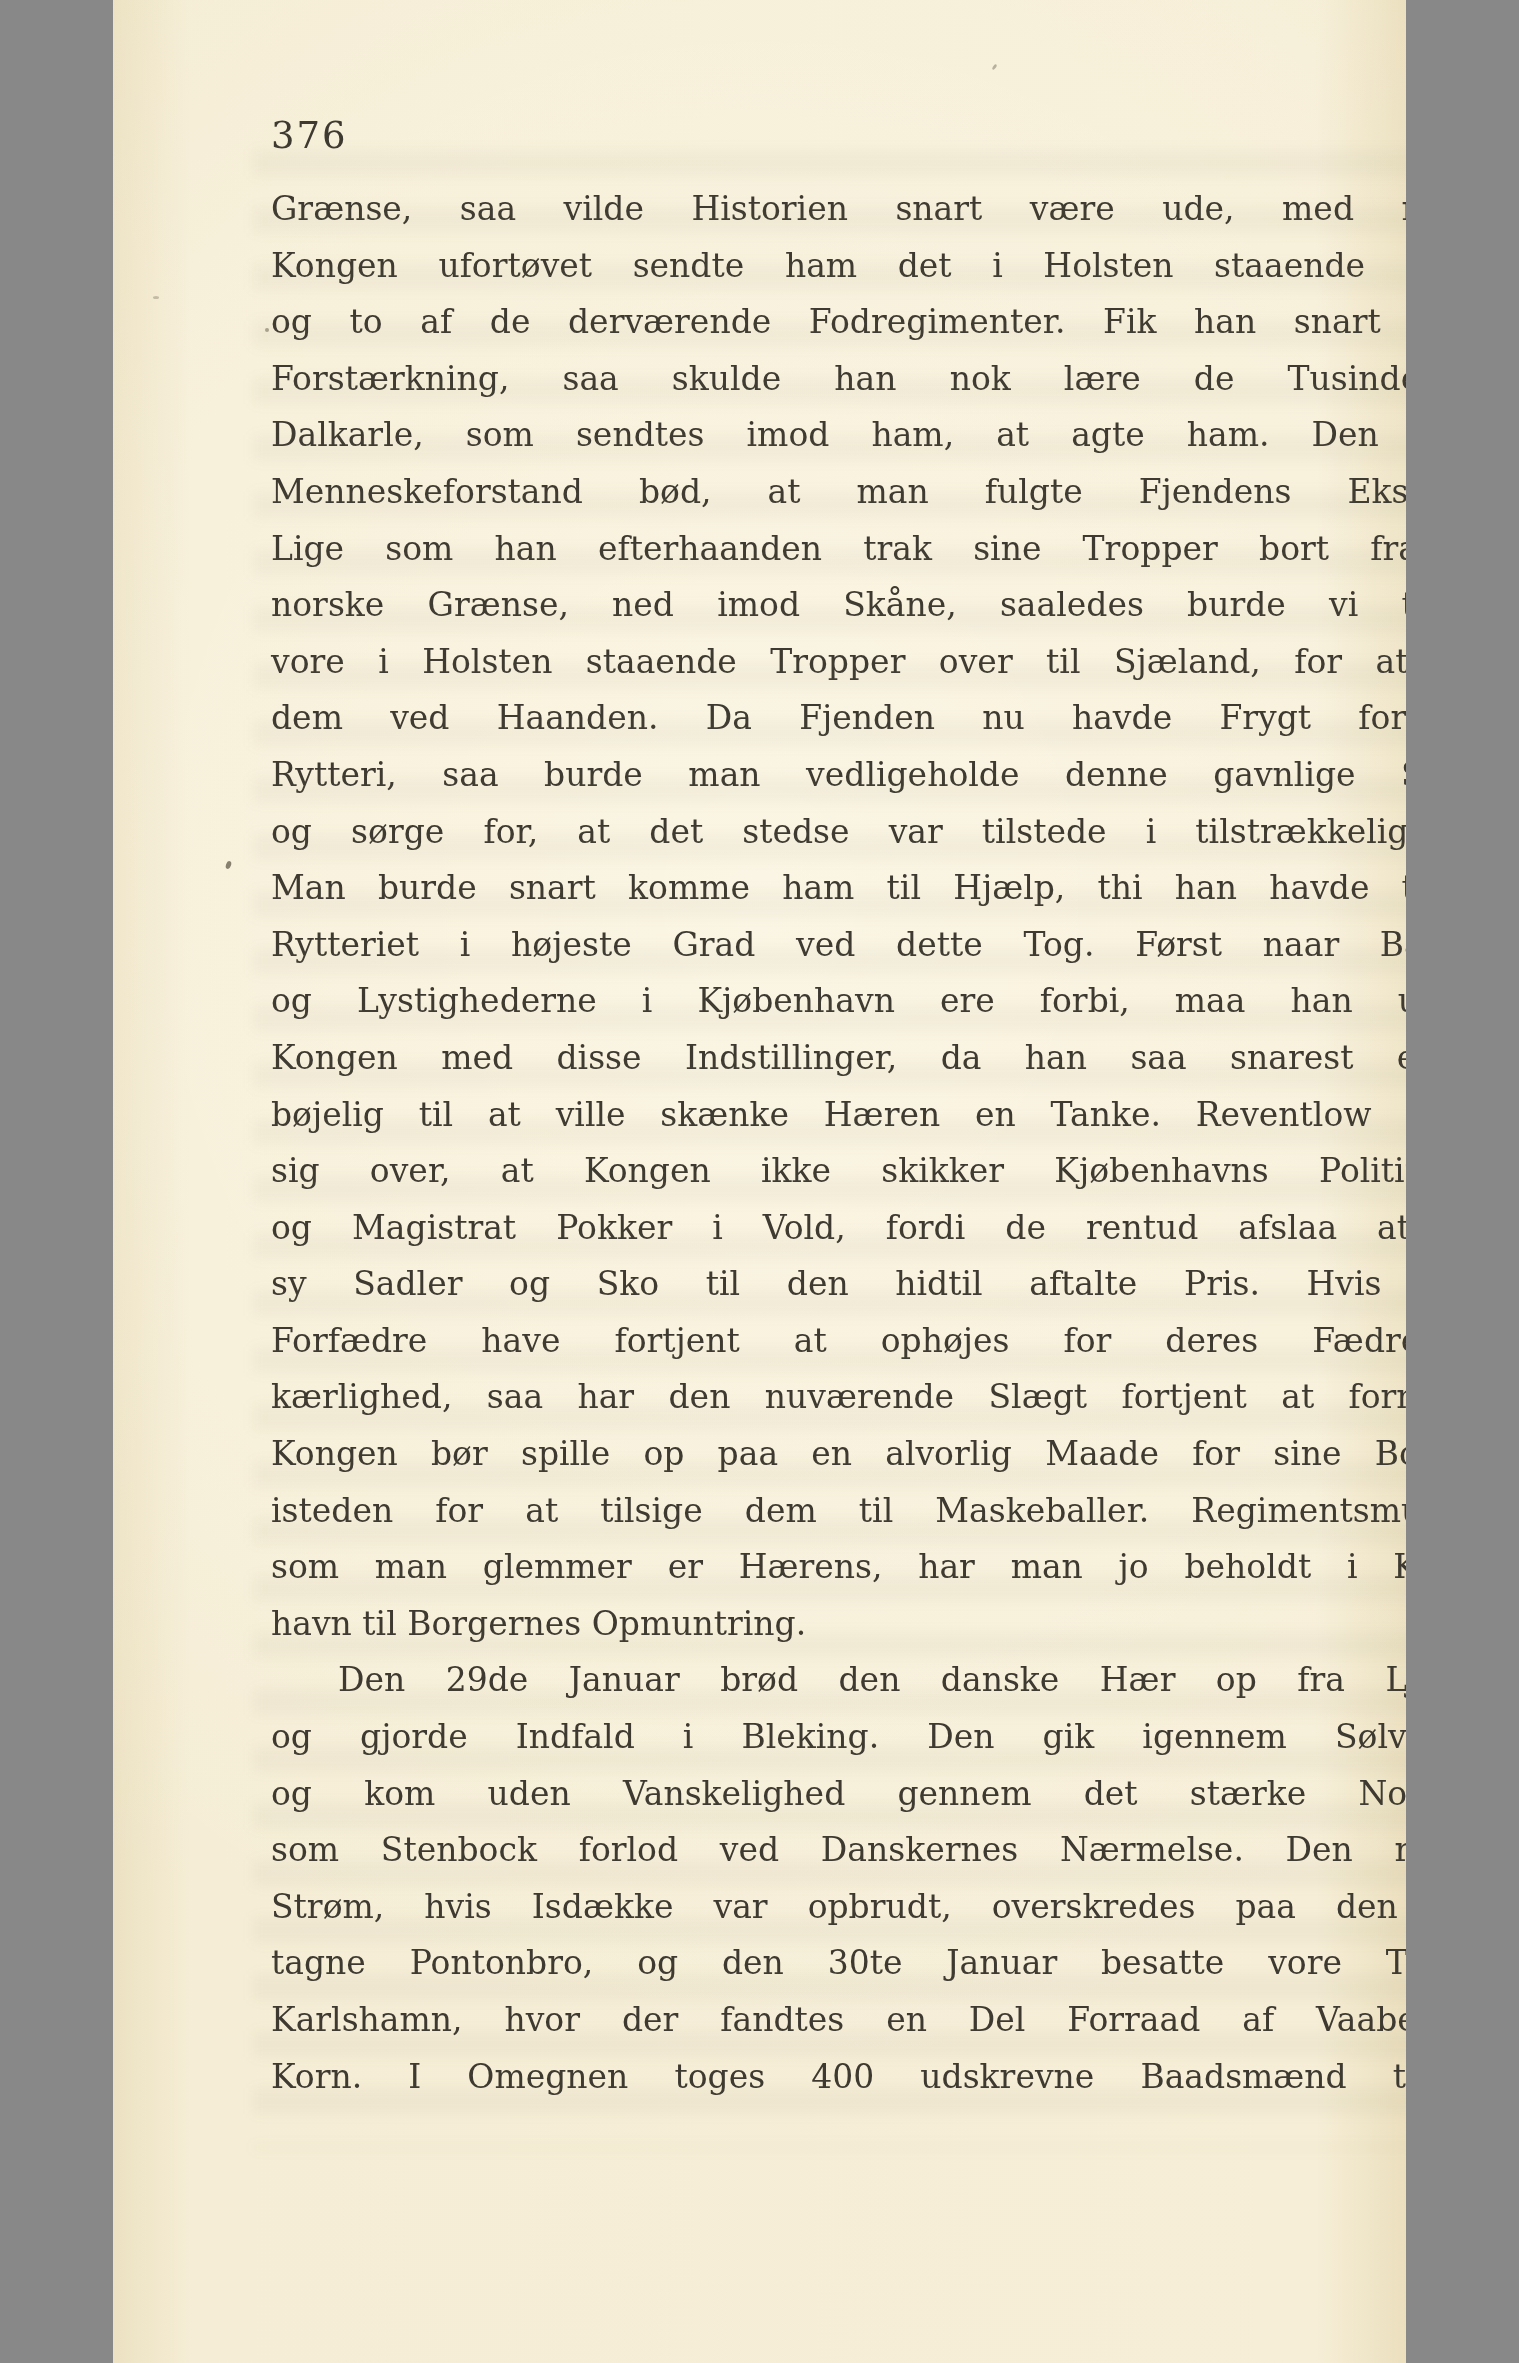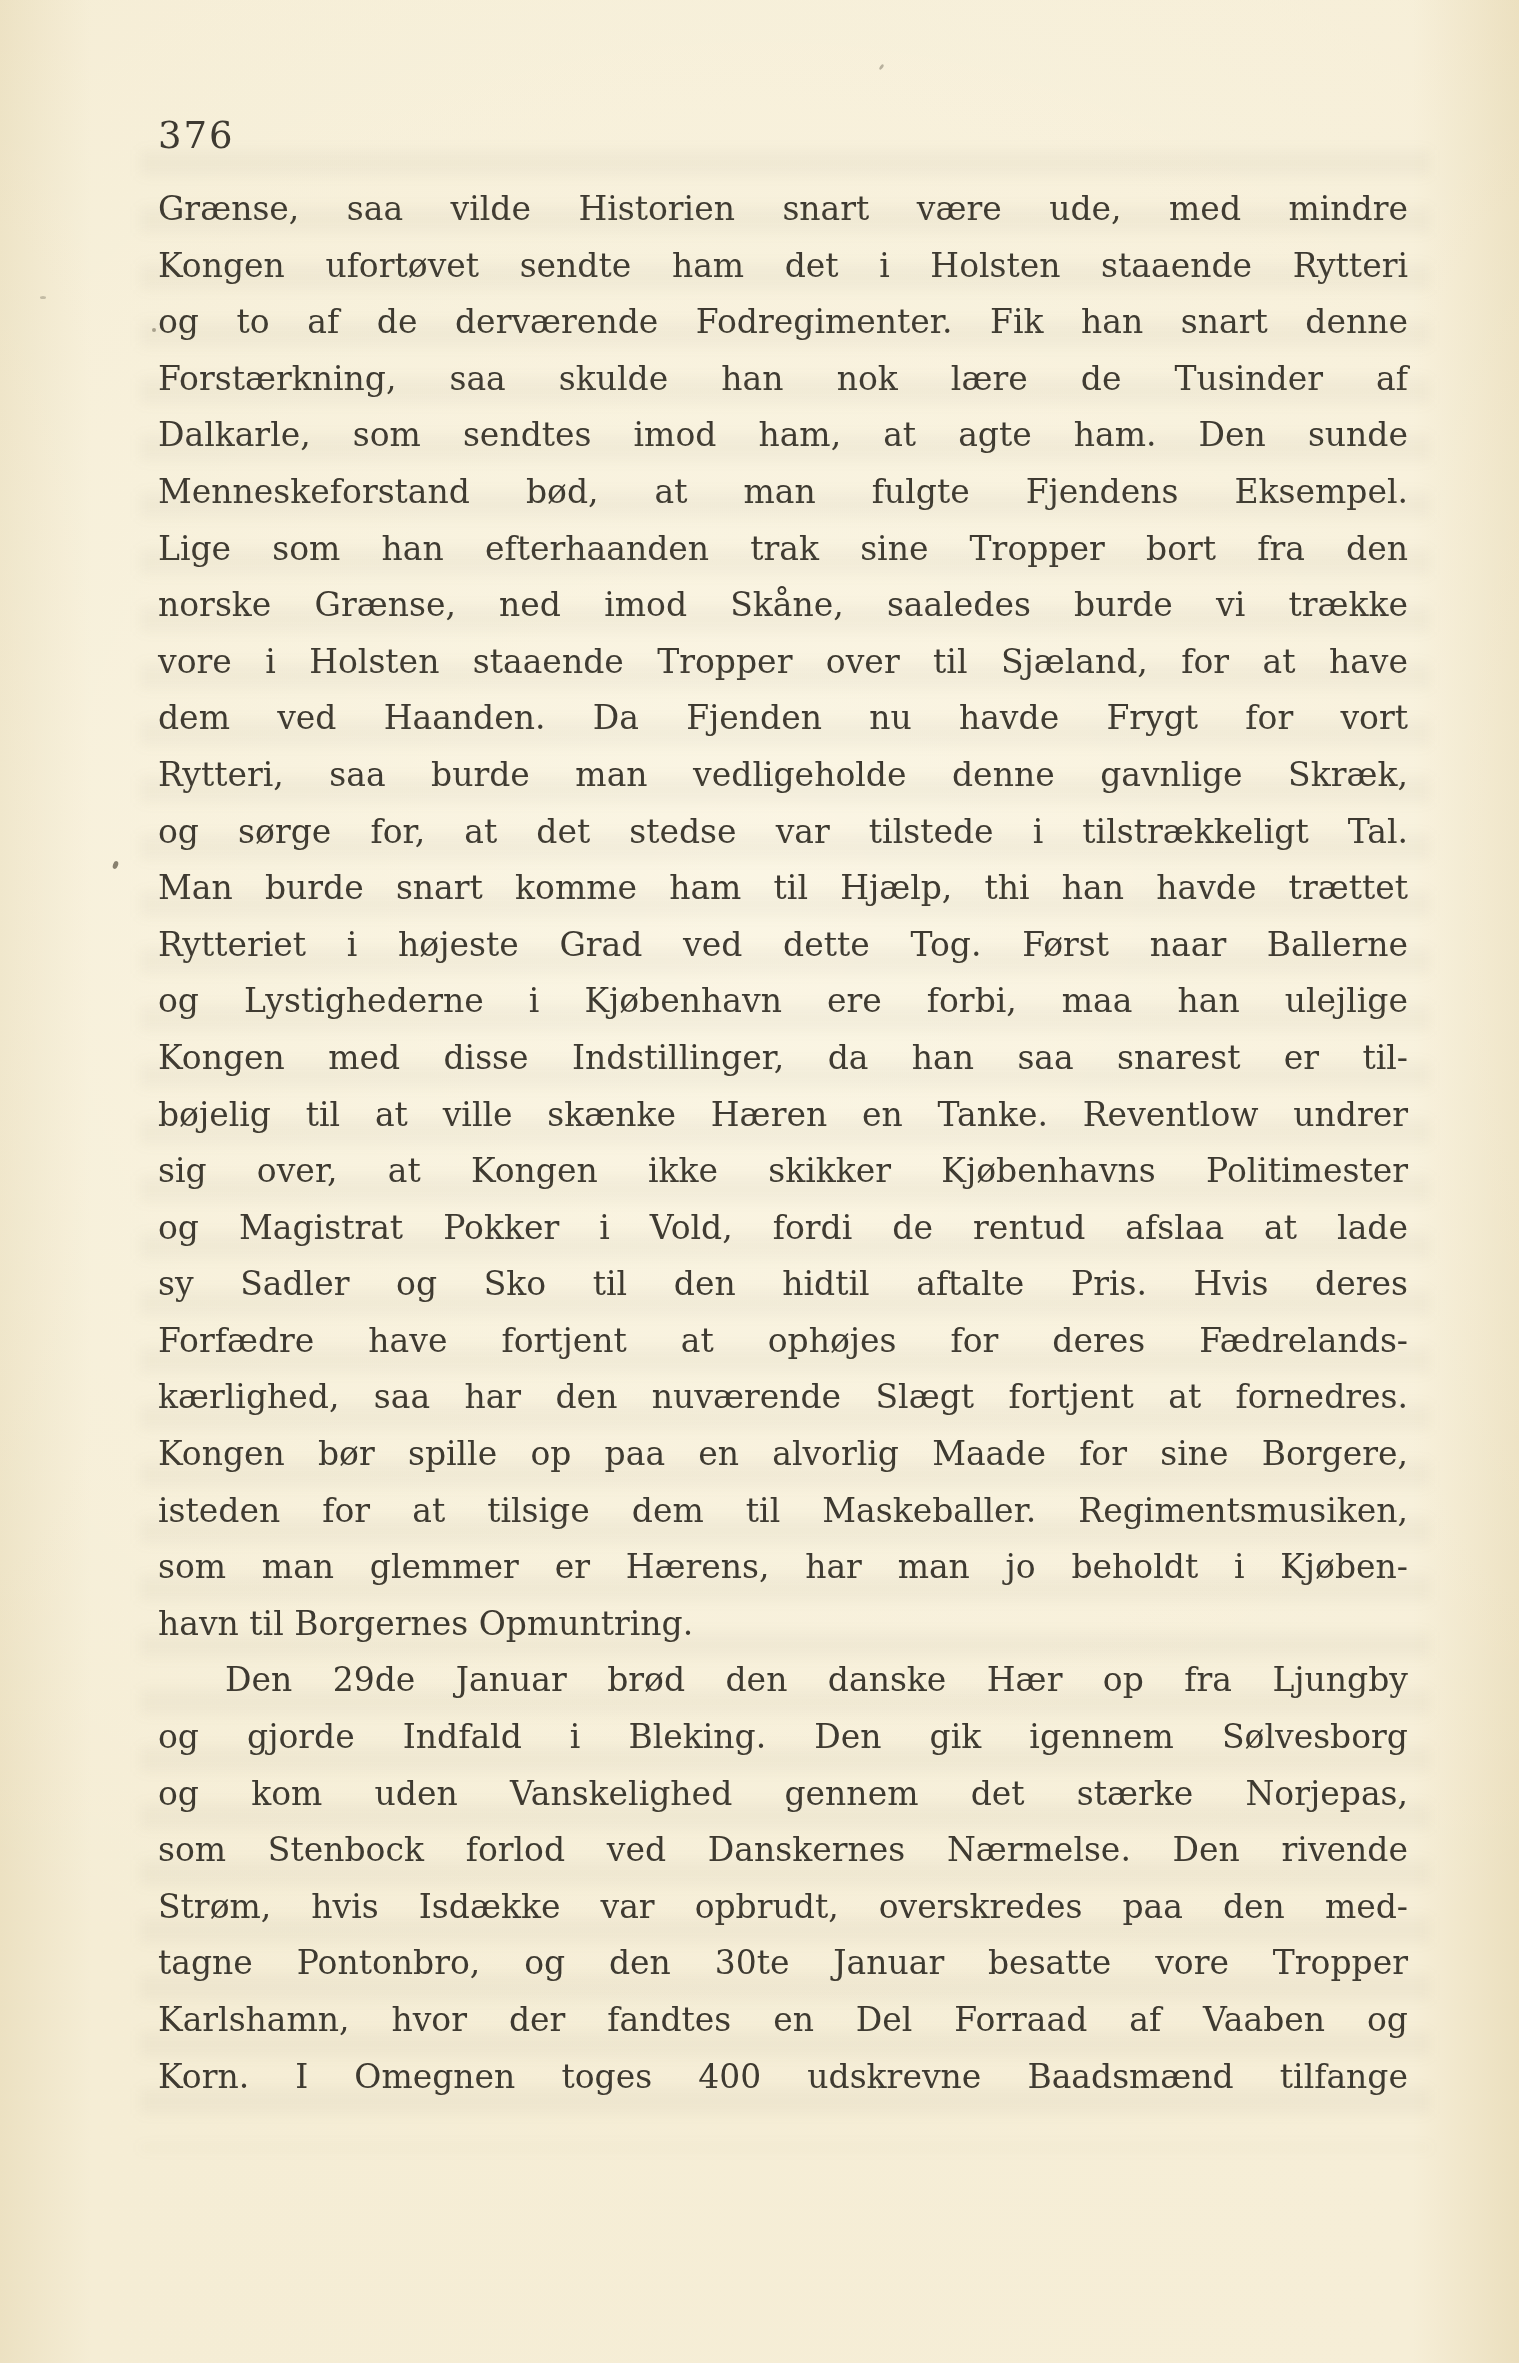--- a/index.html
+++ b/index.html
@@ -1,18 +1,18 @@
 <!DOCTYPE html>
 <html><head>
 <meta charset="utf-8">
 <style>
   html,body { margin:0; padding:0; background:#888; }
   .page {
     position:relative;
-    width:1519px; height:2363px;
+    width:1293px; height:2363px;
     margin:0 auto;
     font-family:"DejaVu Serif","Liberation Serif",serif;
     color:#3e3a31;
     background:
       radial-gradient(130% 80% at 50% 38%, rgba(255,252,240,0.55), rgba(255,252,240,0) 65%),
       linear-gradient(90deg, #ece1c2 0%, #f5edd5 6%, #f6eed7 93%, #ebdfbe 100%),
       #f3ebd2;
     overflow:hidden;
   }
   

